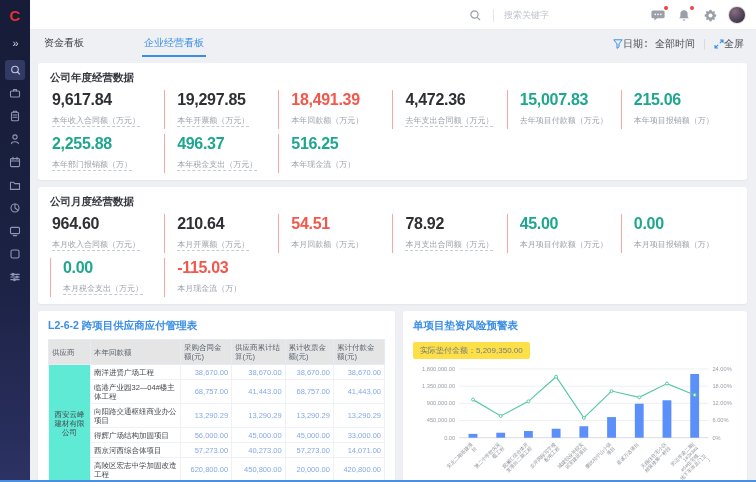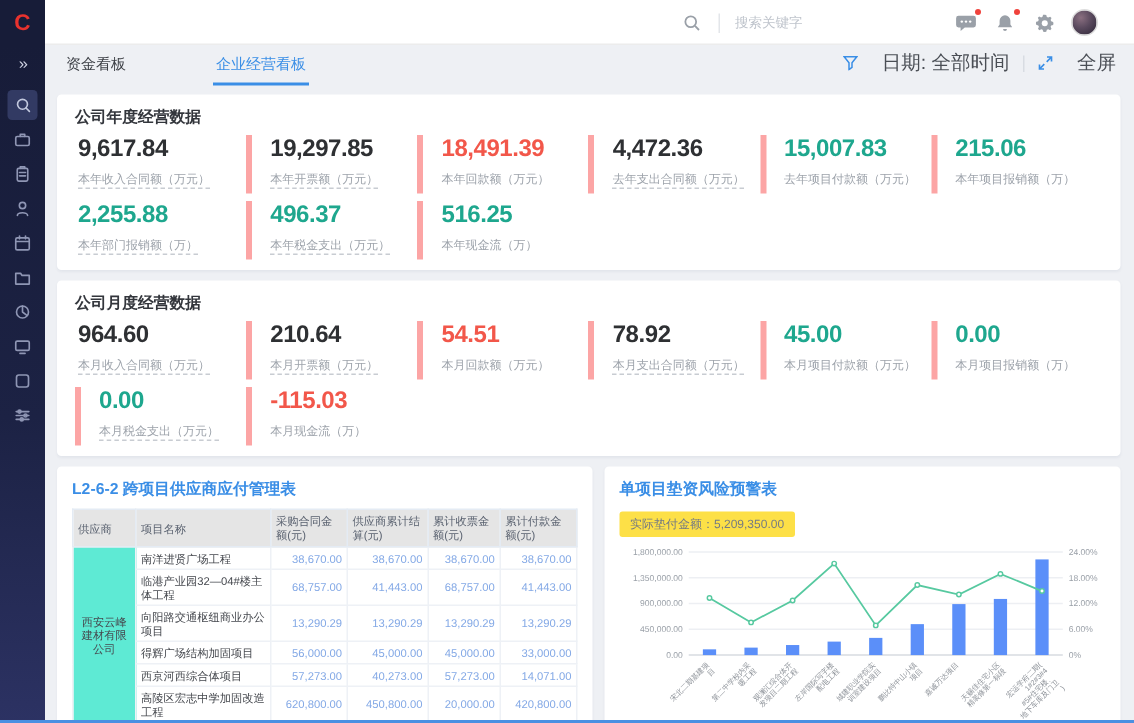--- a/index.html
+++ b/index.html
@@ -3,49 +3,49 @@
 <meta charset="utf-8">
 <style>
   html,body{margin:0;padding:0;background:#dfe3e8;}
   *{box-sizing:border-box;}
   .app{position:relative;width:756px;height:482px;background:#eef0f4;overflow:hidden;
        font-family:"Liberation Sans","DejaVu Sans",sans-serif;}
   
   .topbar{position:absolute;left:0;top:0;right:0;height:30px;background:#fff;border-bottom:1px solid #ececec;z-index:3;}
   .logo{position:absolute;left:0;top:0;width:30px;height:30px;background:#171c38;color:#e8322e;
         font-weight:bold;font-size:15px;display:flex;align-items:center;justify-content:center;}
-  .topbar-right{position:absolute;right:24px;top:0;height:30px;display:flex;align-items:center;gap:10px;}
+  .topbar-right{position:absolute;right:10px;top:0;height:30px;display:flex;align-items:center;gap:10px;}
   .tb-divider{width:1px;height:13px;background:#e3e6ea;}
   .search-ph{font-size:9px;color:#bfc4cc;width:78px;}
   .tb-gap{width:48px;}
   .tbicon{position:relative;width:16px;height:16px;display:flex;align-items:center;justify-content:center;cursor:pointer;}
   .dot{position:absolute;top:-1px;right:-2px;width:4px;height:4px;border-radius:50%;background:#f0423c;}
   .avatar{width:18px;height:18px;border-radius:50%;background:radial-gradient(circle at 35% 30%,#8a6f80 0%,#5a4a5e 45%,#2c2535 100%);border:1px solid #ddd;}
   
   .sidebar{position:absolute;left:0;top:30px;bottom:0;width:30px;background:linear-gradient(180deg,#171c38 0%,#1c2244 55%,#2c3263 100%);z-index:2;display:flex;flex-direction:column;align-items:center;}
   .collapse{color:#cfd3e3;font-size:11px;padding:7px 0 8px;cursor:pointer;letter-spacing:-1px;}
   .side-icon{width:20px;height:20px;margin:3px 0;border-radius:3px;display:flex;align-items:center;justify-content:center;cursor:pointer;}
   .side-icon.active{background:#323a63;}
   
   .main{position:absolute;left:30px;top:30px;right:0;bottom:0;display:flex;flex-direction:column;background:#eef0f4;}
-  .tabbar{height:27px;display:flex;align-items:flex-end;padding:0 12px;flex:none;}
+  .tabbar{height:27px;display:flex;align-items:flex-end;padding:0 12px;flex:none;font-family:Liberation Mono, monospace;}
   .tab{font-size:10px;color:#3c3f45;padding:6px 2px 5px;margin-right:56px;cursor:pointer;border-bottom:2px solid transparent;}
   .tab.active{color:#3a8ee6;border-bottom-color:#3a8ee6;}
   .tab-actions{margin-left:auto;display:flex;align-items:center;gap:9px;padding-bottom:6px;}
-  .action{display:flex;align-items:center;gap:16px;font-size:13px;color:#4a4e55;cursor:pointer;}
+  .action{display:flex;align-items:center;gap:0;font-size:10px;color:#4a4e55;cursor:pointer;}
   .v-divider{width:1px;height:11px;background:#d8dce2;}
   .content{flex:1;padding:6px 9px 4px 8px;overflow:hidden;}
   .panel{background:#fff;border-radius:3px;box-shadow:0 1px 2px rgba(20,40,80,.05);}
   .kpi{padding:8px 12px 7px;margin-bottom:7px;}
   .kpi h3{margin:0 0 5px;font-size:10.5px;color:#33363c;font-weight:bold;}
   .stat-grid{display:grid;grid-template-columns:repeat(6,1fr);}
   .stat-grid.row2{margin-top:5px;}
   .stat{padding:1px 4px 2px 12px;}
   .stat.first{padding-left:2px;}
-  .stat.bordered{border-left:4px solid #fca5a5;}
+  .stat.bordered{border-left:1px solid #fca5a5;}
   .val{font-size:16px;font-weight:bold;letter-spacing:-.3px;line-height:18px;}
   .c-dark{color:#2e3033;} .c-red{color:#f2574a;} .c-teal{color:#1ea78e;}
   .lab{display:inline-block;font-size:8px;color:#9da3ab;margin-top:3px;line-height:9px;}
   .lab.u{border-bottom:1px dashed #c8ccd2;padding-bottom:1px;}
   
   .bottom{display:flex;gap:8px;align-items:stretch;}
   .bpanel{padding:8px 10px 6px;height:201px;overflow:hidden;}
   .bpanel.tableside{width:357px;flex:none;}
   .bpanel.chartside{flex:1;}
   .blue-title{margin:0 0 6px;font-size:10.5px;color:#3a8ee6;font-weight:bold;}
@@ -230,21 +230,21 @@
           </div>
       </section>
 
       <div class="bottom">
         <section class="panel bpanel tableside">
           <h4 class="blue-title">L2-6-2 跨项目供应商应付管理表</h4>
           <table id="sup-table">
               <thead>
                 <tr>
                   <th>供应商</th>
-                  <th>项目名称</th>
+                  <th>本年回款额</th>
                   <th>采购合同金额(元)</th>
                   <th>供应商累计结算(元)</th>
                   <th>累计收票金额(元)</th>
                   <th>累计付款金额(元)</th>
                 </tr>
               </thead>
               <tbody>
                 <tr>
                   <td class="supplier" rowspan="6">西安云峰建材有限公司</td>
                   <td class="proj">南洋进贤广场工程</td>

